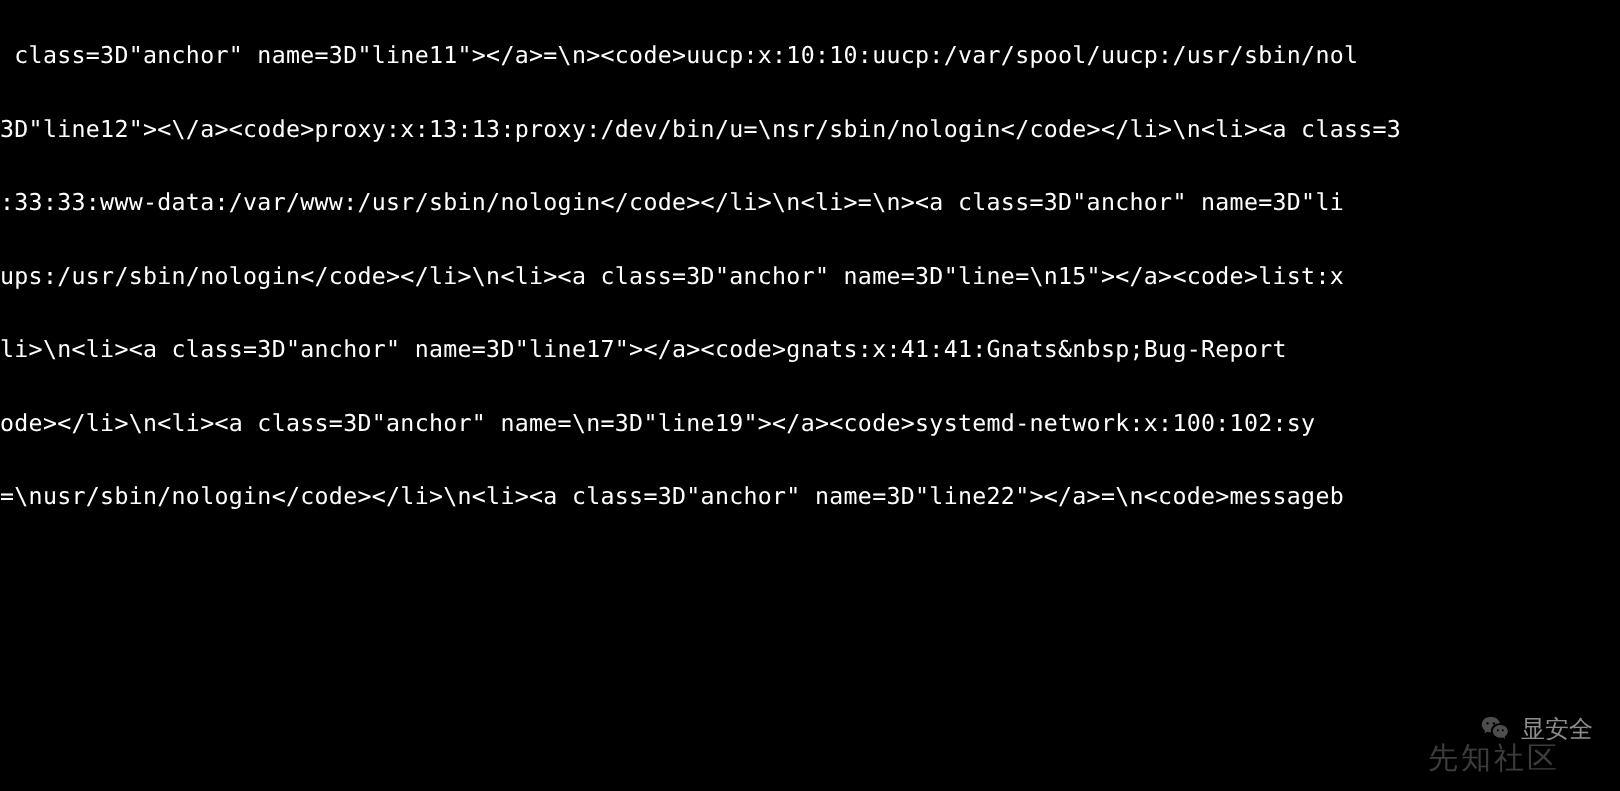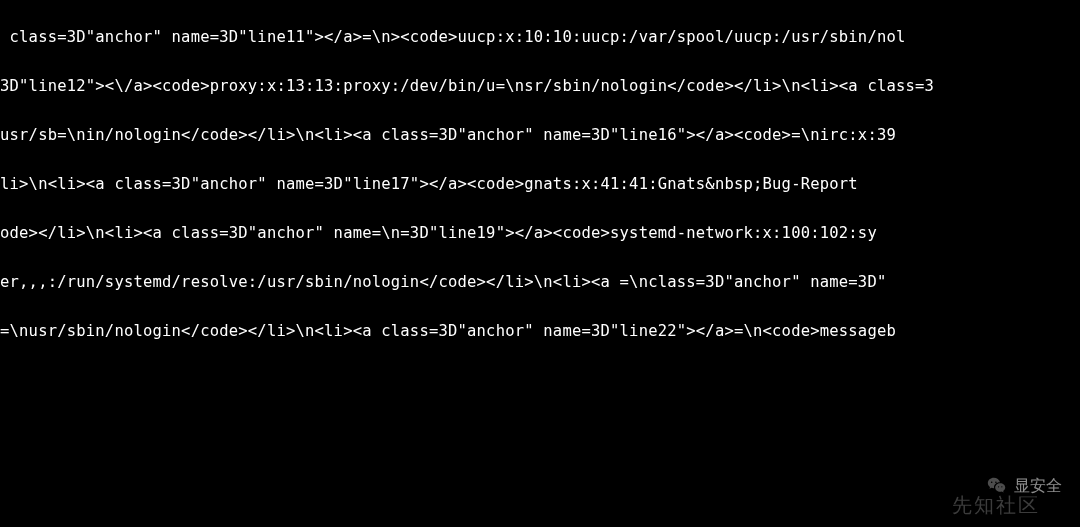--- a/index.html
+++ b/index.html
@@ -44,24 +44,24 @@
     letter-spacing: 2px;
     pointer-events: none;
   }
 </style>
 </head>
 <body>
 
 <div class="terminal">
 <span class="line"> class=3D"anchor" name=3D"line11"&gt;&lt;/a&gt;=\n&gt;&lt;code&gt;uucp:x:10:10:uucp:/var/spool/uucp:/usr/sbin/nol</span>
 <span class="line">3D"line12"&gt;&lt;\/a&gt;&lt;code&gt;proxy:x:13:13:proxy:/dev/bin/u=\nsr/sbin/nologin&lt;/code&gt;&lt;/li&gt;\n&lt;li&gt;&lt;a class=3</span>
-<span class="line">usr/sb=\nin/nologin&lt;/code&gt;&lt;/li&gt;\n&lt;li&gt;&lt;a class=3D"anchor" name=3D"line16"&gt;&lt;/a&gt;&lt;code&gt;=\nirc:x:39</span>
+<span class="line">:33:33:www-data:/var/www:/usr/sbin/nologin&lt;/code&gt;&lt;/li&gt;\n&lt;li&gt;=\n&gt;&lt;a class=3D"anchor" name=3D"li</span>
+<span class="line">ups:/usr/sbin/nologin&lt;/code&gt;&lt;/li&gt;\n&lt;li&gt;&lt;a class=3D"anchor" name=3D"line=\n15"&gt;&lt;/a&gt;&lt;code&gt;list:x</span>
 <span class="line">li&gt;\n&lt;li&gt;&lt;a class=3D"anchor" name=3D"line17"&gt;&lt;/a&gt;&lt;code&gt;gnats:x:41:41:Gnats&amp;nbsp;Bug-Report</span>
 <span class="line">ode&gt;&lt;/li&gt;\n&lt;li&gt;&lt;a class=3D"anchor" name=\n=3D"line19"&gt;&lt;/a&gt;&lt;code&gt;systemd-network:x:100:102:sy</span>
-<span class="line">er,,,:/run/systemd/resolve:/usr/sbin/nologin&lt;/code&gt;&lt;/li&gt;\n&lt;li&gt;&lt;a =\nclass=3D"anchor" name=3D"</span>
 <span class="line">=\nusr/sbin/nologin&lt;/code&gt;&lt;/li&gt;\n&lt;li&gt;&lt;a class=3D"anchor" name=3D"line22"&gt;&lt;/a&gt;=\n&lt;code&gt;messageb</span>
 
 
 
 
 
 
 
 
 

